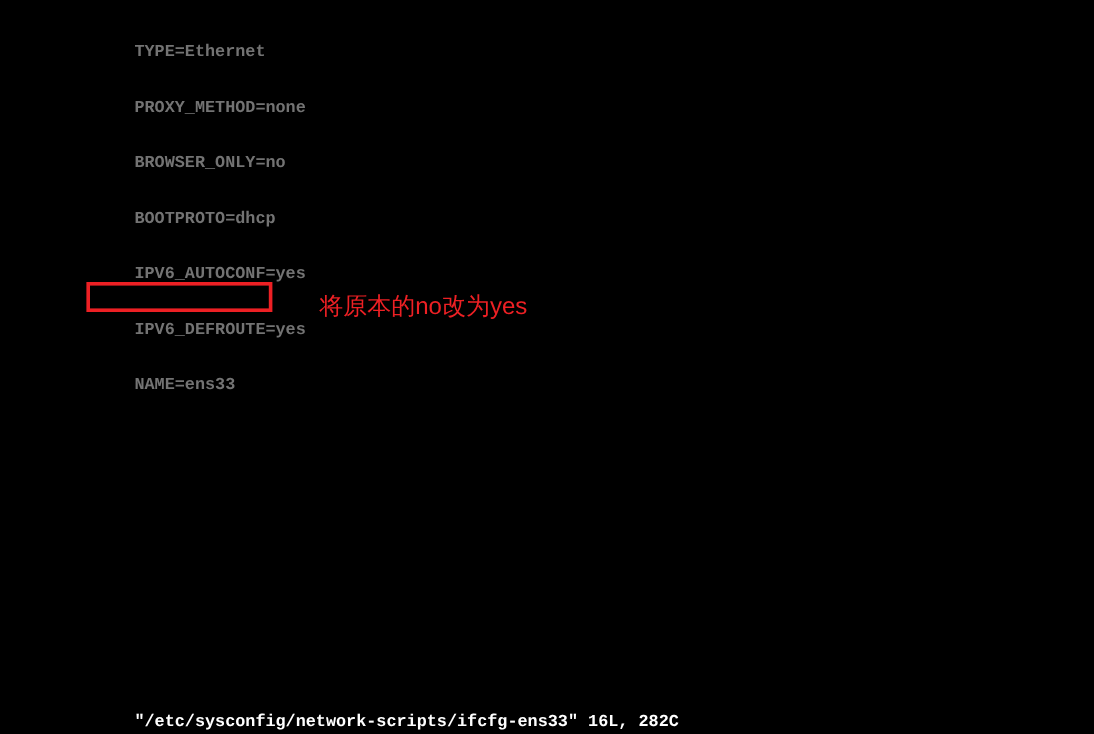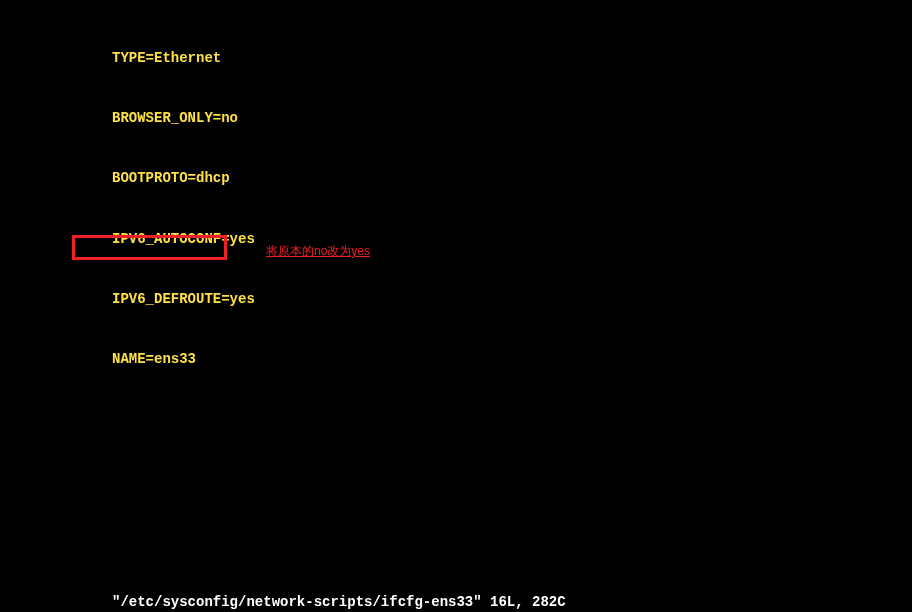--- a/index.html
+++ b/index.html
@@ -19,58 +19,57 @@
       font-weight: bold;
       line-height: 1.1;
     }
     .editor-content {
       position: absolute;
       top: 6px;
       left: 112px;
       white-space: pre;
     }
     .config-line {
-      color: #fde047;
+      color: #737373;
       height: 15.5px;
       line-height: 15.5px;
-      margin-top: 14px;
     }
     .highlight-box {
       position: absolute;
       border: 3px solid #ed2024;
       width: 155px;
       height: 25px;
       top: 235px;
       left: 72px;
       pointer-events: none;
     }
     .annotation-text {
       position: absolute;
       color: #ed2024;
       font-family: 'Microsoft YaHei', 'SimSun', sans-serif;
-      font-size: 12px;
+      font-size: 20px;
       font-weight: normal;
       top: 245px;
       left: 266px;
       pointer-events: none;
-      text-decoration: underline;
     }
     .status-line {
       position: absolute;
       bottom: 2px;
       left: 112px;
       color: #ffffff;
       white-space: pre;
     }
   </style>
 </head>
 <body>
 
 <div class="editor-content">
   <div class="config-line">TYPE=Ethernet</div>
+  <div class="config-line">PROXY_METHOD=none</div>
   <div class="config-line">BROWSER_ONLY=no</div>
   <div class="config-line">BOOTPROTO=dhcp</div>
   <div class="config-line">IPV6_AUTOCONF=yes</div>
   <div class="config-line">IPV6_DEFROUTE=yes</div>
   <div class="config-line">NAME=ens33</div>
   
   
   
   
   

